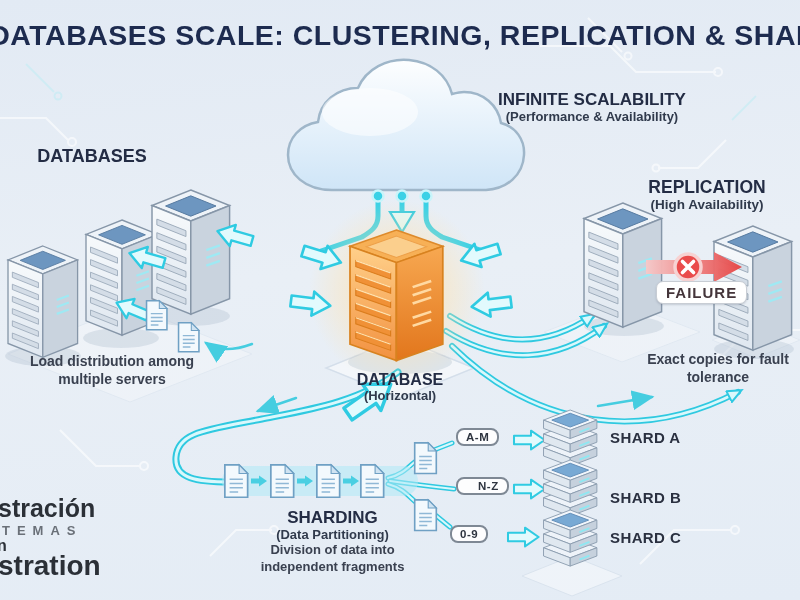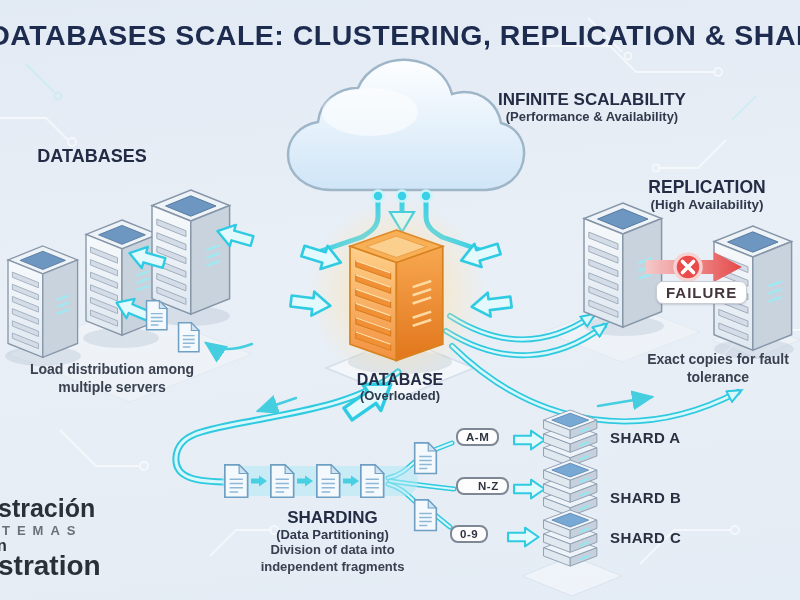--- a/index.html
+++ b/index.html
@@ -269,26 +269,26 @@
 
   <div class="txt hblock" style="left:8px;top:146px;width:168px;">
     <div class="h-main" style="font-size:18px;">DATABASES</div>
   </div>
 
   <div class="txt hblock" style="left:612px;top:177px;width:190px;">
     <div class="h-main" style="font-size:17.5px;">REPLICATION</div>
     <div class="h-sub" style="font-size:13.5px;">(High Availability)</div>
   </div>
 
-  <div class="txt desc" style="left:28px;top:360px;width:168px;">Load distribution among multiple servers</div>
+  <div class="txt desc" style="left:28px;top:352px;width:168px;">Load distribution among multiple servers</div>
   <div class="txt desc" style="left:634px;top:350px;width:168px;">Exact copies for fault tolerance</div>
 
   <div class="txt hblock" style="left:325px;top:371px;width:150px;">
     <div class="h-main" style="font-size:16px;">DATABASE</div>
-    <div class="h-sub" style="font-size:13px;">(Overloaded)</div>
+    <div class="h-sub" style="font-size:13px;">(Horizontal)</div>
   </div>
 
   <div class="txt hblock" style="left:235px;top:508px;width:195px;">
     <div class="h-main" style="font-size:17px;">SHARDING</div>
     <div class="h-sub" style="font-size:13px;">(Data Partitioning)</div>
     <div class="desc" style="font-size:13px;">Division of data into</div>
     <div class="desc" style="font-size:13px;">independent fragments</div>
   </div>
 
   <div class="badge" style="left:456px;top:428px;">A-M</div>

